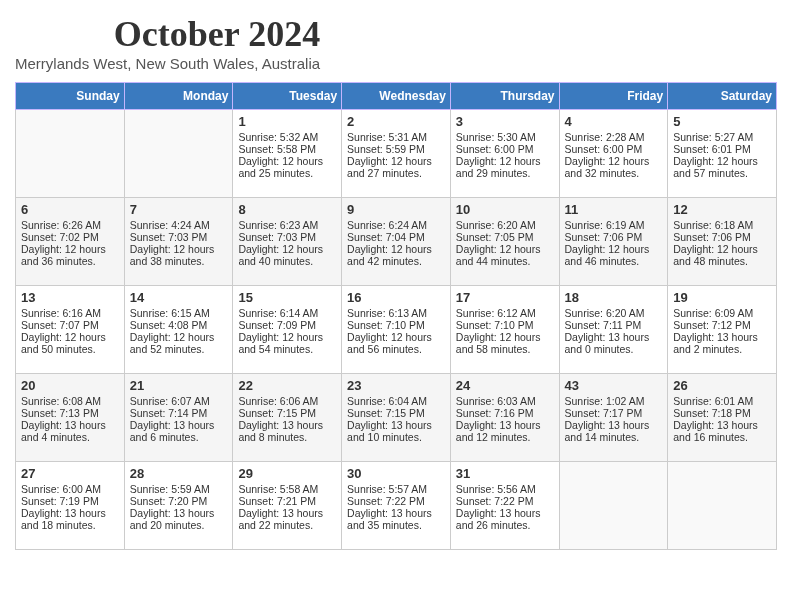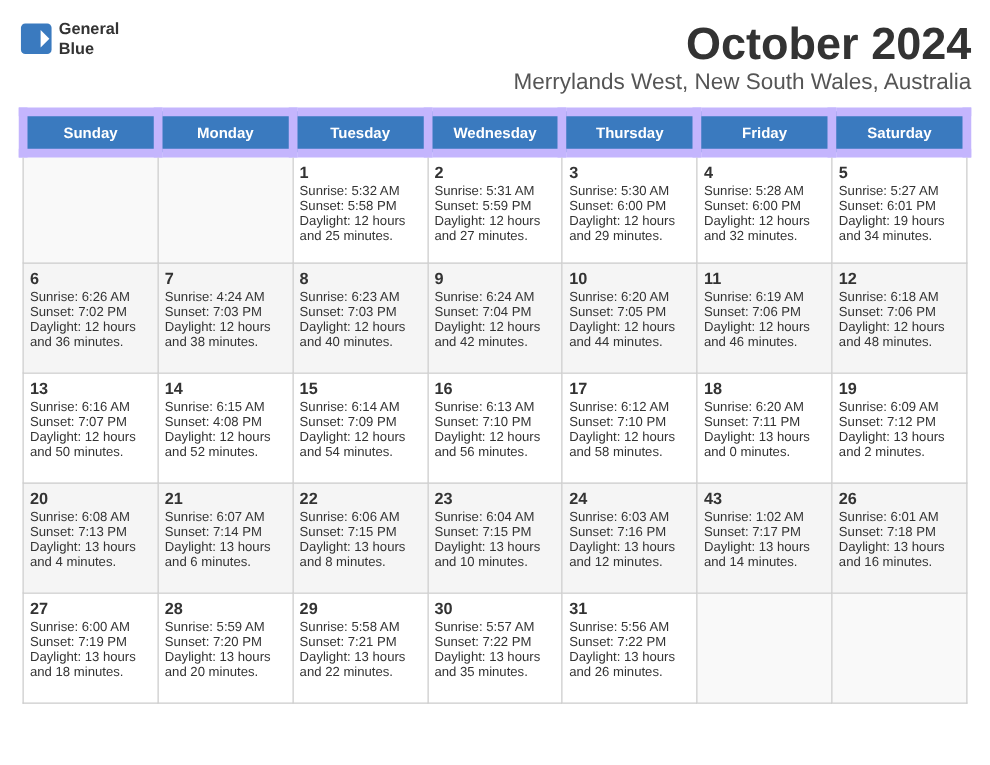--- a/index.html
+++ b/index.html
@@ -32,39 +32,40 @@
       height: 28px;
     }
     .title-block {
       text-align: right;
     }
     .month-title {
       font-size: 36px;
       font-weight: bold;
       color: #333;
       line-height: 1.1;
+      font-family: Liberation Serif, serif;
     }
     .location-title {
-      font-size: 18px;
+      font-size: 15px;
       color: #555;
       margin-bottom: 6px;
     }
     table {
       width: 100%;
       border-collapse: collapse;
       table-layout: fixed;
     }
     th {
       background-color: #3a7abf;
       color: #fff;
       font-size: 12px;
       font-weight: bold;
       padding: 6px 4px;
-      text-align: center;
-      border: 7px solid #c4b5fd;
+      text-align: right;
+      border: 1px solid #c4b5fd;
     }
     td {
       border: 1px solid #ccc;
       vertical-align: top;
       padding: 4px 5px;
       font-size: 10.5px;
       color: #333;
       height: 88px;
       background: #fff;
     }
@@ -78,30 +79,20 @@
       margin-bottom: 2px;
     }
     .empty-cell {
       background: #f9f9f9;
     }
   </style>
 </head>
 <body>
 
 <div class="header">
-  <div class="logo">
-    <svg class="logo-icon" viewBox="0 0 32 32">
-      <rect x="2" y="2" width="28" height="28" rx="4" fill="#3a7abf"></rect>
-      <polygon points="20,8 28,16 20,24" fill="white"></polygon>
-    </svg>
-    <div class="logo-text">
-      <div>General</div>
-      <div>Blue</div>
-    </div>
-  </div>
   <div class="title-block">
     <div class="month-title">October 2024</div>
     <div class="location-title">Merrylands West, New South Wales, Australia</div>
   </div>
 </div>
 
 <table>
   <thead>
     <tr id="header-row">
         <th>Sunday</th>
@@ -130,29 +121,29 @@
           <div>Daylight: 12 hours and 27 minutes.</div>
         </td>
         <td>
           <span class="day-number">3</span>
           <div>Sunrise: 5:30 AM</div>
           <div>Sunset: 6:00 PM</div>
           <div>Daylight: 12 hours and 29 minutes.</div>
         </td>
         <td>
           <span class="day-number">4</span>
-          <div>Sunrise: 5:28 AM</div>
+          <div>Sunrise: 2:28 AM</div>
           <div>Sunset: 6:00 PM</div>
           <div>Daylight: 12 hours and 32 minutes.</div>
         </td>
         <td>
           <span class="day-number">5</span>
           <div>Sunrise: 5:27 AM</div>
           <div>Sunset: 6:01 PM</div>
-          <div>Daylight: 19 hours and 34 minutes.</div>
+          <div>Daylight: 12 hours and 57 minutes.</div>
         </td>
       </tr>
       <tr>
         <td>
           <span class="day-number">6</span>
           <div>Sunrise: 6:26 AM</div>
           <div>Sunset: 7:02 PM</div>
           <div>Daylight: 12 hours and 36 minutes.</div>
         </td>
         <td>

